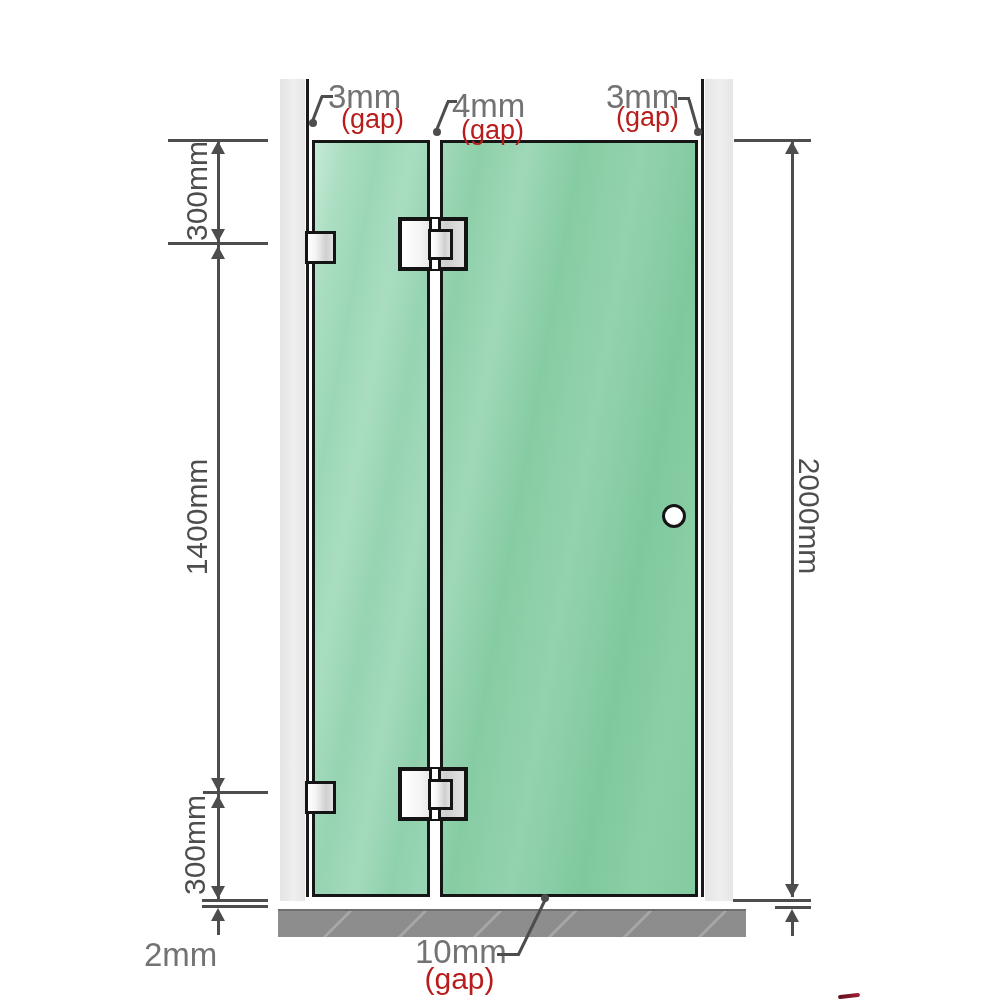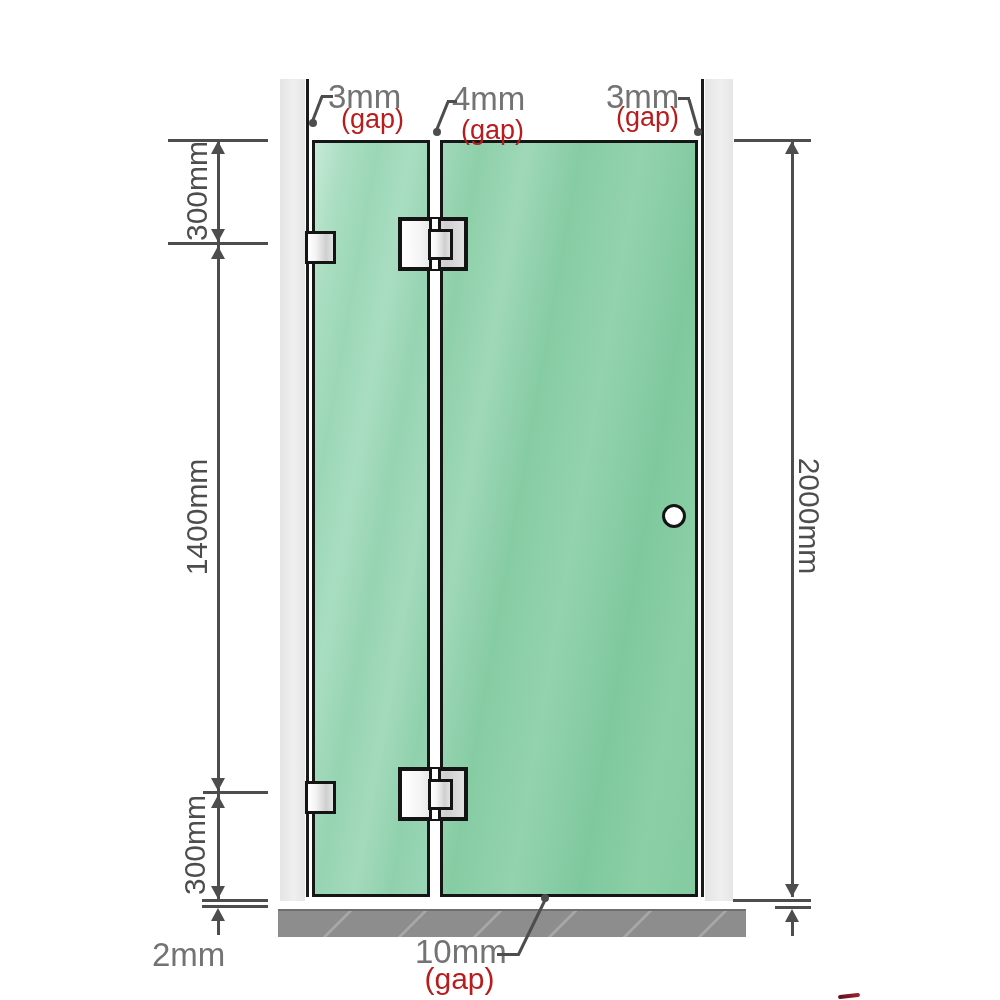--- a/index.html
+++ b/index.html
@@ -97,42 +97,42 @@
   <div class="abs arr-down" style="left:211px;top:229px;"></div>
   <div class="abs arr-up" style="left:211px;top:246px;"></div>
   <div class="abs arr-down" style="left:211px;top:778px;"></div>
   <div class="abs arr-up" style="left:211px;top:795px;"></div>
   <div class="abs arr-down" style="left:211px;top:886px;"></div>
   <div class="abs arr-up" style="left:211px;top:908px;"></div>
 
   <div class="abs dimlabel vtext rot-ccw" style="left:127px;top:174px;width:140px;">300mm</div>
   <div class="abs dimlabel vtext rot-ccw" style="left:117px;top:500px;width:160px;">1400mm</div>
   <div class="abs dimlabel vtext rot-ccw" style="left:125px;top:828px;width:140px;">300mm</div>
-  <div class="abs gaplabel" style="left:152px;top:936px;">2mm</div>
+  <div class="abs gaplabel" style="left:144px;top:936px;">2mm</div>
 
   <div class="abs tick" style="left:734px;top:139px;width:77px;"></div>
   <div class="abs tick" style="left:733px;top:899px;width:78px;"></div>
   <div class="abs tick" style="left:775px;top:906px;width:36px;"></div>
 
   <div class="abs vline" style="left:791px;top:142px;height:755px;"></div>
   <div class="abs vline" style="left:791px;top:921px;height:15px;"></div>
 
   <div class="abs arr-up" style="left:785px;top:141px;"></div>
   <div class="abs arr-down" style="left:785px;top:884px;"></div>
   <div class="abs arr-up" style="left:785px;top:909px;"></div>
 
   <div class="abs dimlabel vtext rot-cw" style="left:729px;top:499px;width:160px;">2000mm</div>
 
   <div class="abs gaplabel" style="left:328px;top:78px;">3mm</div>
   <div class="abs gapsub" style="left:341px;top:104px;">(gap)</div>
   <div class="abs leader" style="left:321px;top:95px;width:12px;"></div>
   <div class="abs leader" style="left:312px;top:121px;width:28px;transform:rotate(-69deg);"></div>
   <div class="abs dot" style="left:309px;top:119px;"></div>
 
-  <div class="abs gaplabel" style="left:452px;top:80px;">4mm</div>
+  <div class="abs gaplabel" style="left:452px;top:87px;">4mm</div>
   <div class="abs gapsub" style="left:461px;top:115px;">(gap)</div>
   <div class="abs leader" style="left:447px;top:100px;width:10px;"></div>
   <div class="abs leader" style="left:436px;top:130px;width:32px;transform:rotate(-68deg);"></div>
   <div class="abs dot" style="left:433px;top:128px;"></div>
 
   <div class="abs gaplabel" style="left:606px;top:78px;">3mm</div>
   <div class="abs gapsub" style="left:616px;top:102px;">(gap)</div>
   <div class="abs leader" style="left:678px;top:97px;width:12px;"></div>
   <div class="abs leader" style="left:689px;top:98px;width:33px;transform:rotate(74deg);"></div>
   <div class="abs dot" style="left:694px;top:128px;"></div>

